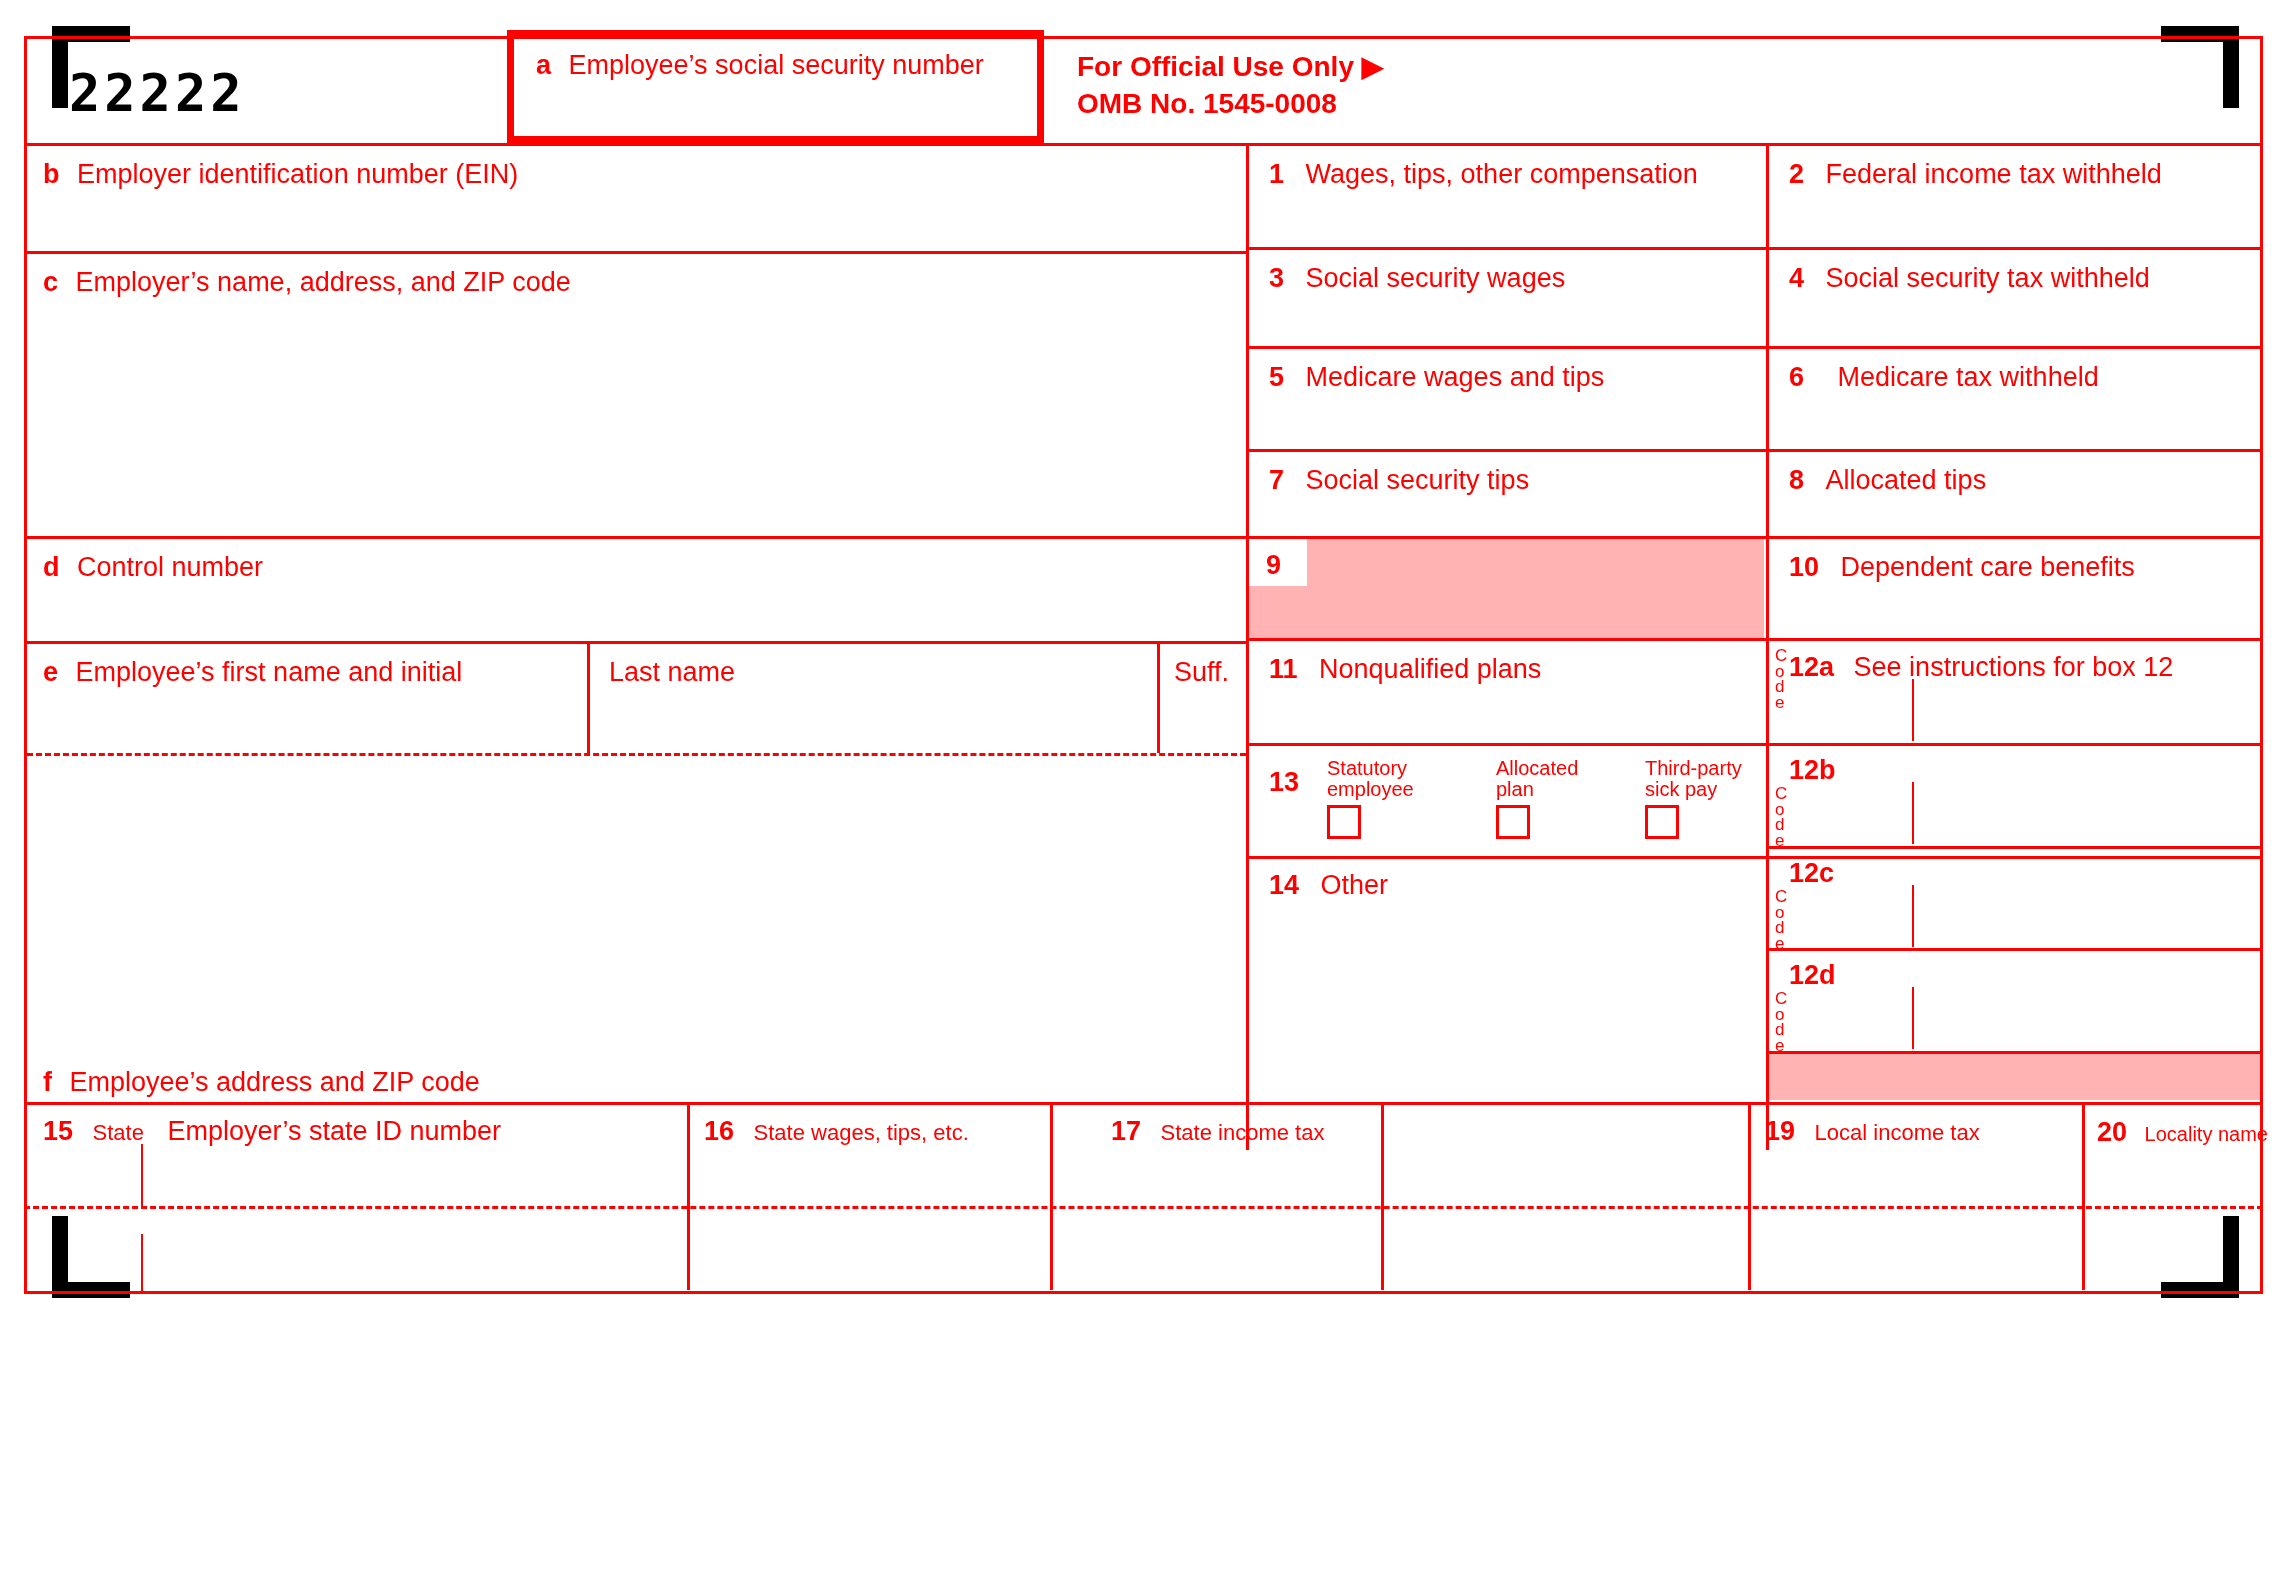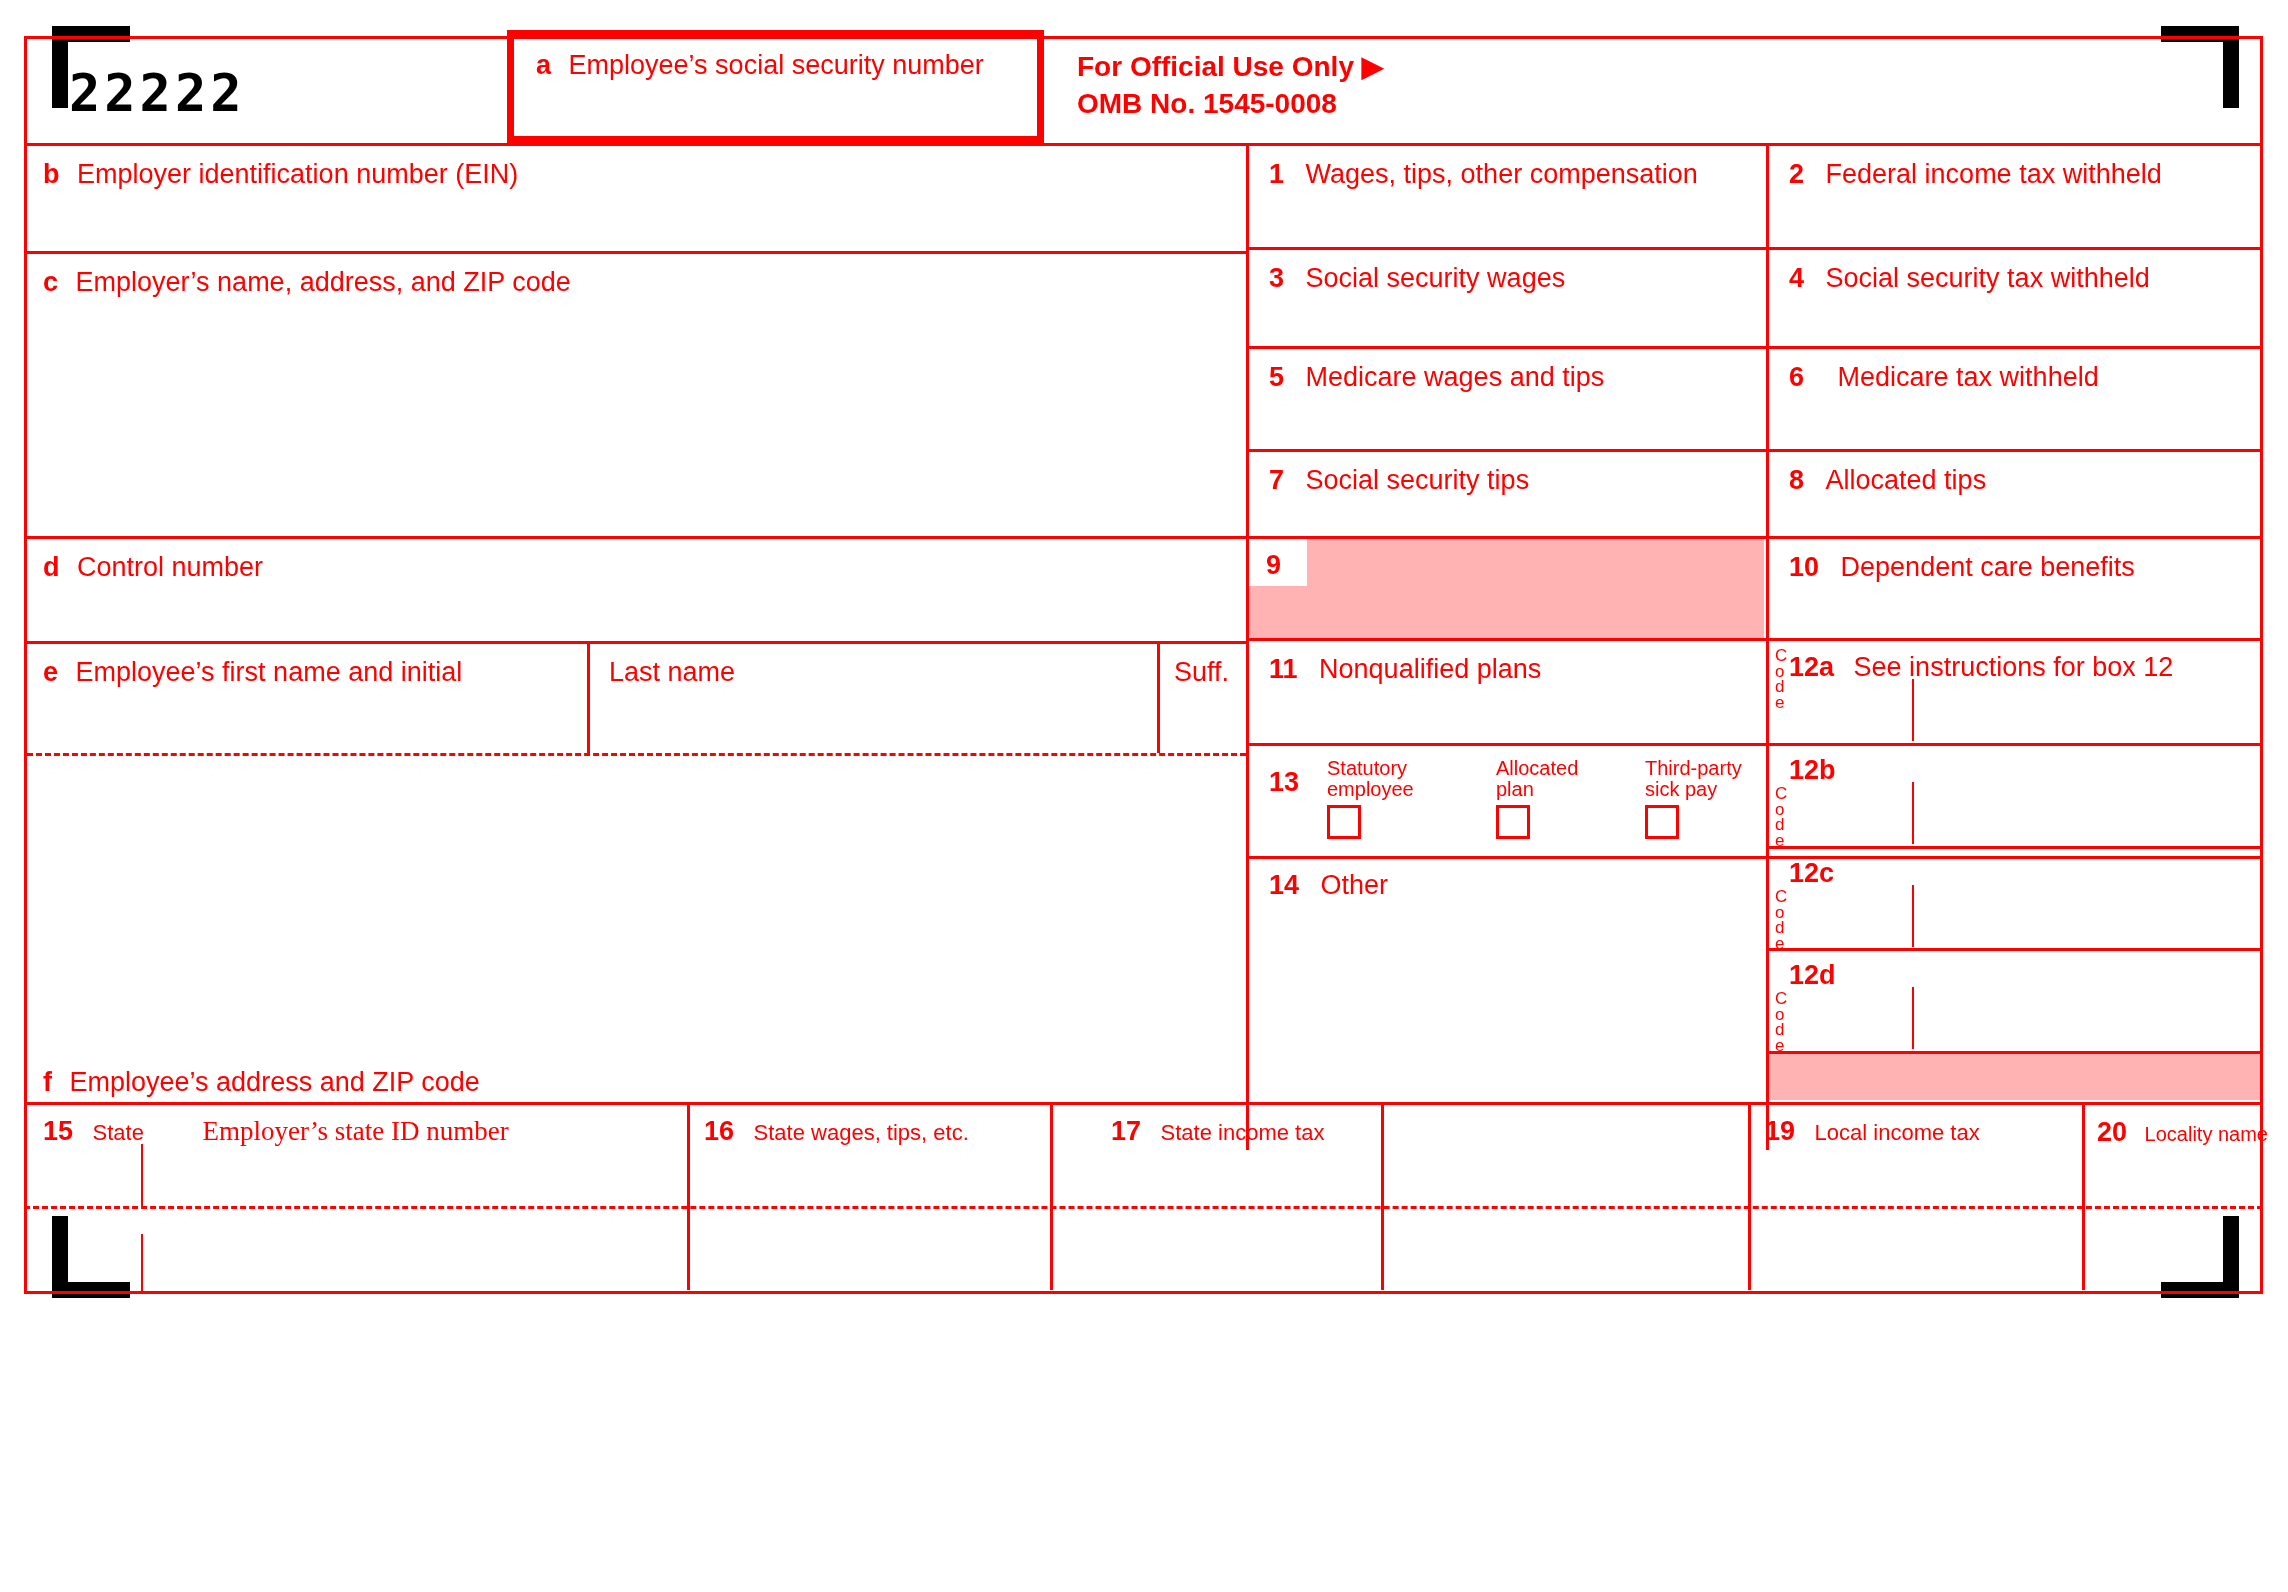--- a/index.html
+++ b/index.html
@@ -337,21 +337,21 @@
   <div class="cell bl" style="left:687px;  top:1102px; width:0; height:188px;"></div>
   <div class="cell bl" style="left:1050px; top:1102px; width:0; height:188px;"></div>
   <div class="cell bl" style="left:1381px; top:1102px; width:0; height:188px;"></div>
   <div class="cell bl" style="left:1748px; top:1102px; width:0; height:188px;"></div>
   <div class="cell bl" style="left:2082px; top:1102px; width:0; height:188px;"></div>
 
   <div class="cell" style="left:27px; top:1105px; width:657px; height:98px;">
     <div class="lbl" style="position:absolute; left:16px; top:12px;">
       <b class="num">15</b>
       <span class="lbl-sm" style="margin-left:12px;">State</span>
-      <span style="margin-left:51px;font-family:Liberation Serif, serif;">Employer’s state ID number</span>
+      <span style="margin-left:16px;">Employer’s state ID number</span>
     </div>
   </div>
   <div class="vtick" style="left:141px; top:1144px; height:62px;"></div>
 
   <div class="cell" style="left:690px; top:1105px; width:358px; height:98px;">
     <div class="lbl" style="position:absolute; left:14px; top:12px;">
       <b class="num">16</b>
       <span class="lbl-sm" style="margin-left:12px;">State wages, tips, etc.</span>
     </div>
   </div>

